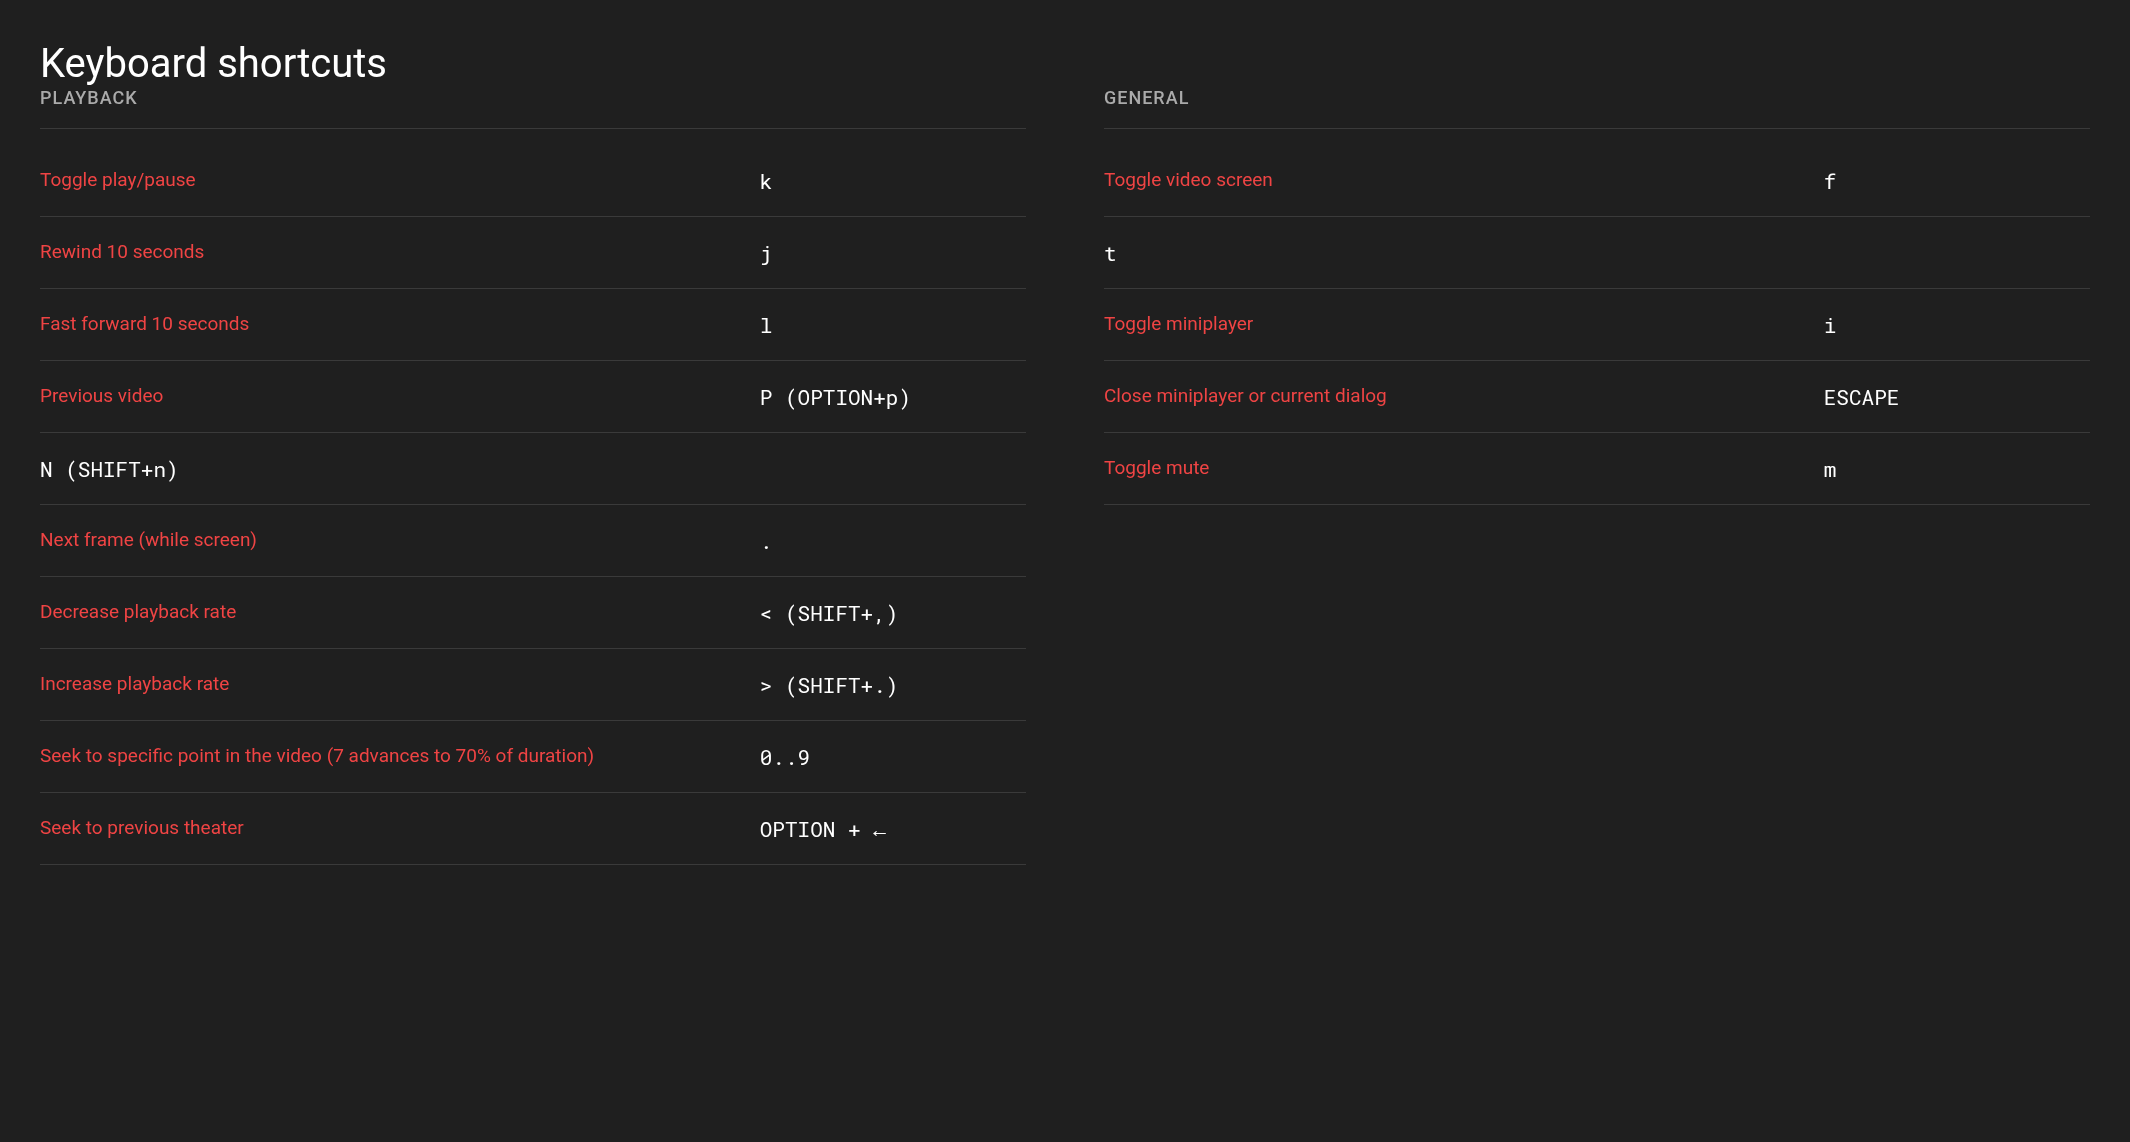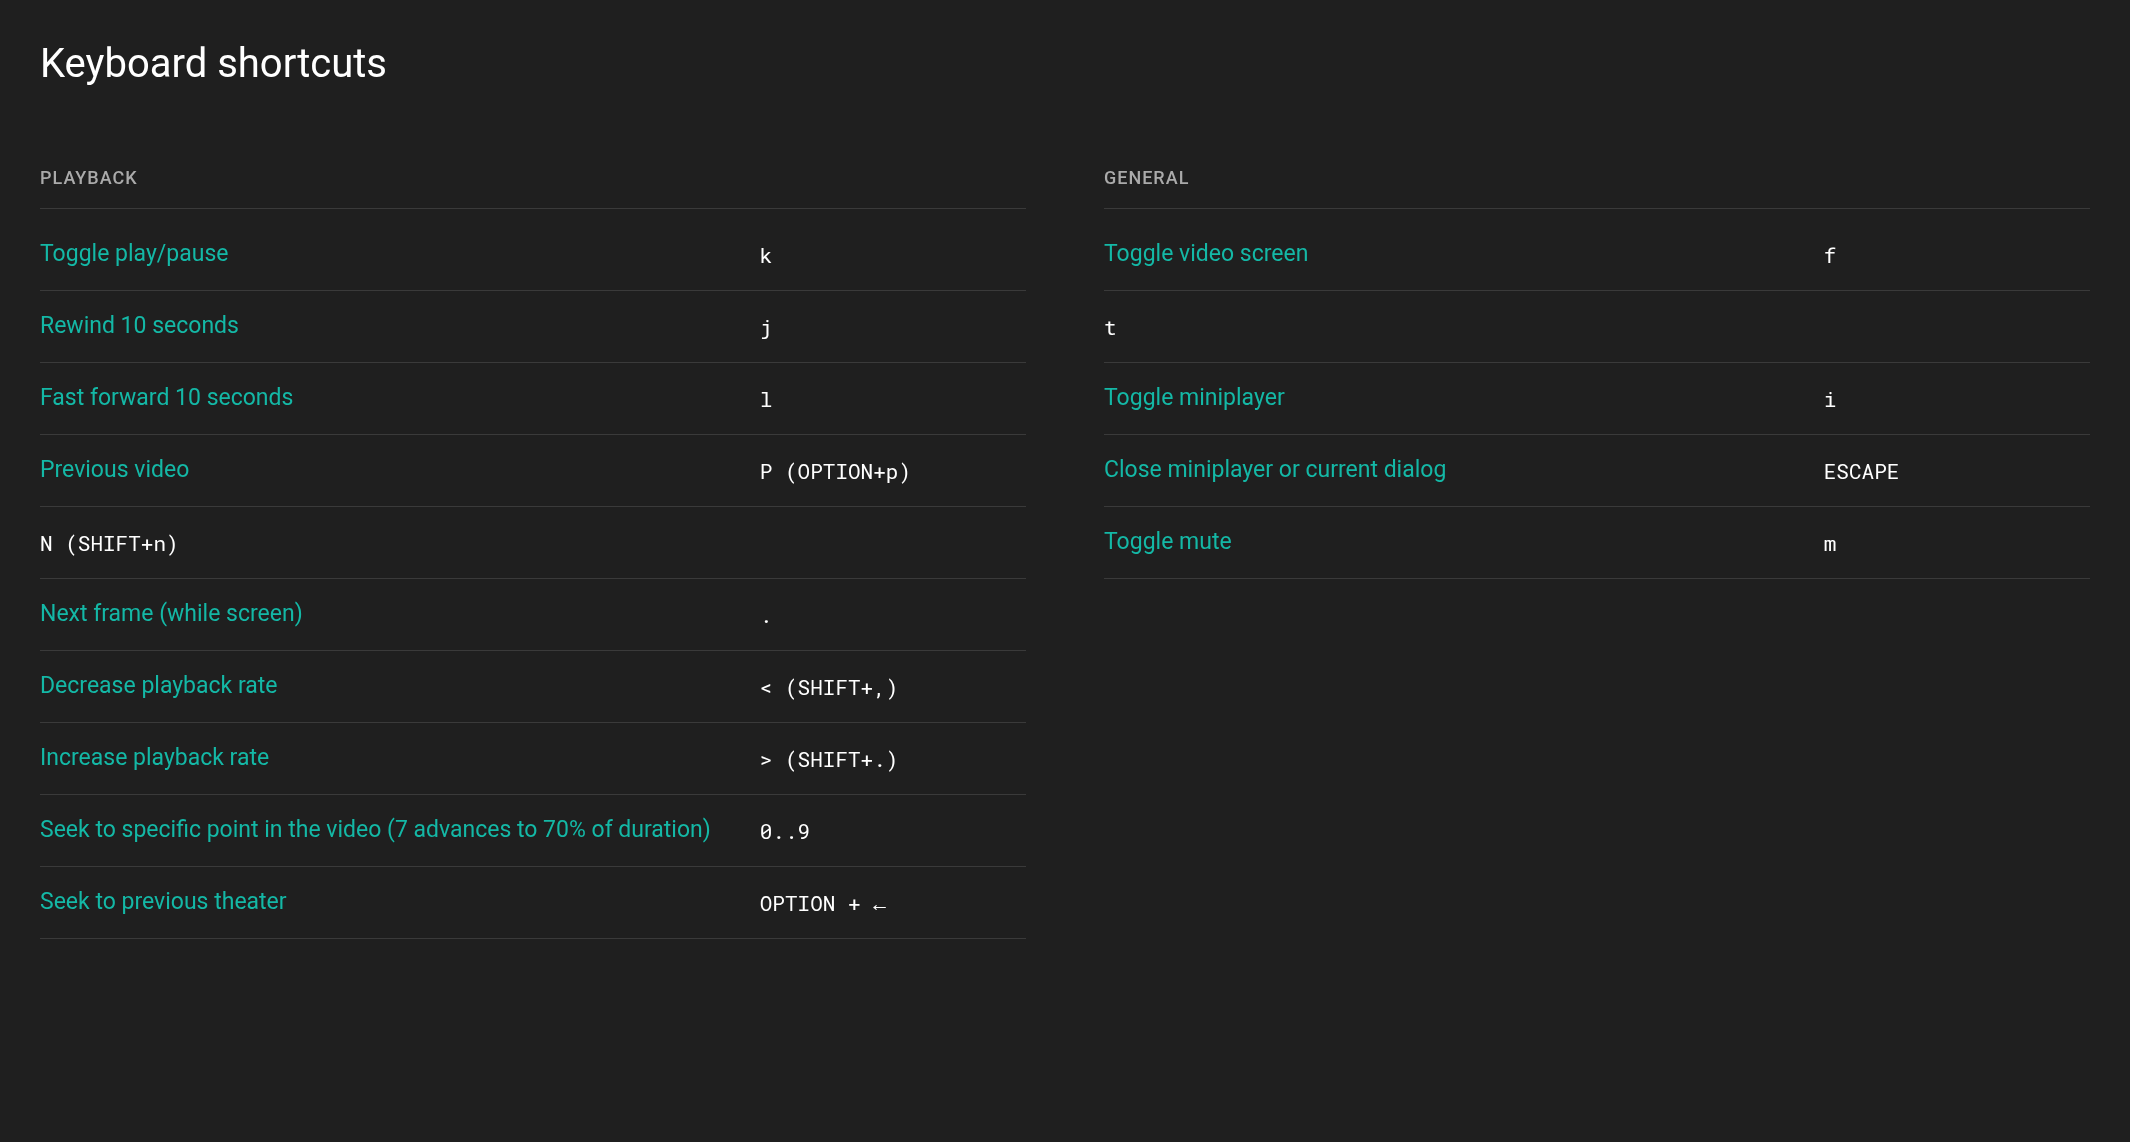--- a/index.html
+++ b/index.html
@@ -15,51 +15,50 @@
     height: 1142px;
     overflow: hidden;
   }
   .container {
     padding: 40px 40px 0 40px;
   }
   .page-title {
     font-size: 40px;
     font-weight: 400;
     color: #ffffff;
-    margin-bottom: 80px;
   }
   .columns {
     display: flex;
     gap: 78px;
   }
   .column {
     flex: 1;
     min-width: 0;
   }
   .section-header {
     font-size: 18px;
     font-weight: 500;
     letter-spacing: 1px;
     color: #aaaaaa;
     text-transform: uppercase;
     padding-bottom: 20px;
     border-bottom: 1px solid #3a3a3a;
-    margin-bottom: 10px;
+    margin-bottom: 16px;
   }
   .shortcut-row {
     display: flex;
     align-items: center;
     border-bottom: 1px solid #3a3a3a;
     min-height: 72px;
     padding: 18px 0;
   }
   .shortcut-label {
     flex: 0 0 73%;
-    font-size: 23px;
-    color: #14b8a6;
+    font-size: 19px;
+    color: #ef4444;
     line-height: 1.4;
     padding-right: 12px;
   }
   .shortcut-key {
     flex: 1;
     font-family: "Roboto Mono", "Courier New", monospace;
     font-size: 21px;
     color: #ffffff;
     white-space: nowrap;
   }

